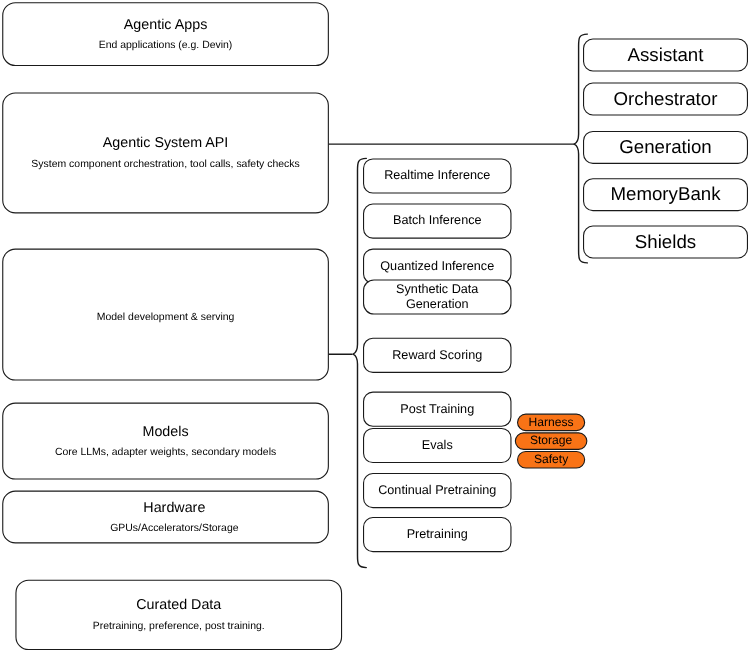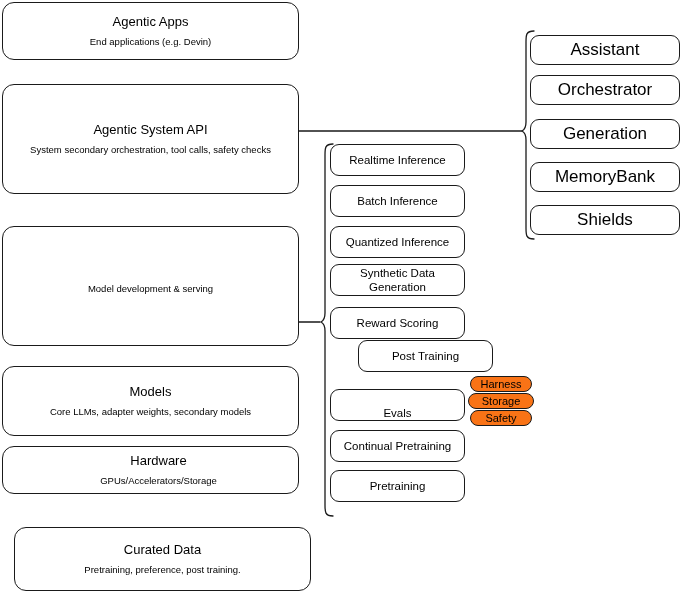--- a/index.html
+++ b/index.html
@@ -133,21 +133,21 @@
     </g>
   </svg>
 
   <div class="node layer" style="top:2px; height:58px;">
     <div class="title">Agentic Apps</div>
     <div class="subtitle">End applications (e.g. Devin)</div>
   </div>
 
   <div class="node layer" style="top:84px; height:110px;">
     <div class="title">Agentic System API</div>
-    <div class="subtitle">System secondary orchestration, tool calls, safety checks</div>
+    <div class="subtitle">System component orchestration, tool calls, safety checks</div>
   </div>
 
   <div class="node layer" style="top:226px; height:120px;">
     <div class="subtitle">Model development &amp; serving</div>
   </div>
 
   <div class="node layer" style="top:366px; height:70px;">
     <div class="title">Models</div>
     <div class="subtitle">Core LLMs, adapter weights, secondary models</div>
   </div>
@@ -167,33 +167,33 @@
   </div>
 
   <div class="node mid-node" style="top:185px;">
     <span>Batch Inference</span>
   </div>
 
   <div class="node mid-node" style="top:226px;">
     <span>Quantized Inference</span>
   </div>
 
-  <div class="node mid-node" style="top:264px;">
+  <div class="node mid-node" style="top:254px;border-radius:10px;">
     <span>Synthetic Data Generation</span>
   </div>
 
   <div class="node mid-node" style="top:307px;">
     <span>Reward Scoring</span>
   </div>
 
-  <div class="node mid-node" style="top:340px;margin-left:28px;">
+  <div class="node mid-node" style="top:356px;">
     <span>Post Training</span>
   </div>
 
-  <div class="node mid-node" style="top:389px;justify-content:flex-end;">
+  <div class="node mid-node" style="top:389px;">
     <span>Evals</span>
   </div>
 
   <div class="node mid-node" style="top:430px;align-items:center;">
     <span>Continual Pretraining</span>
   </div>
 
   <div class="node mid-node" style="top:470px;">
     <span>Pretraining</span>
   </div>

